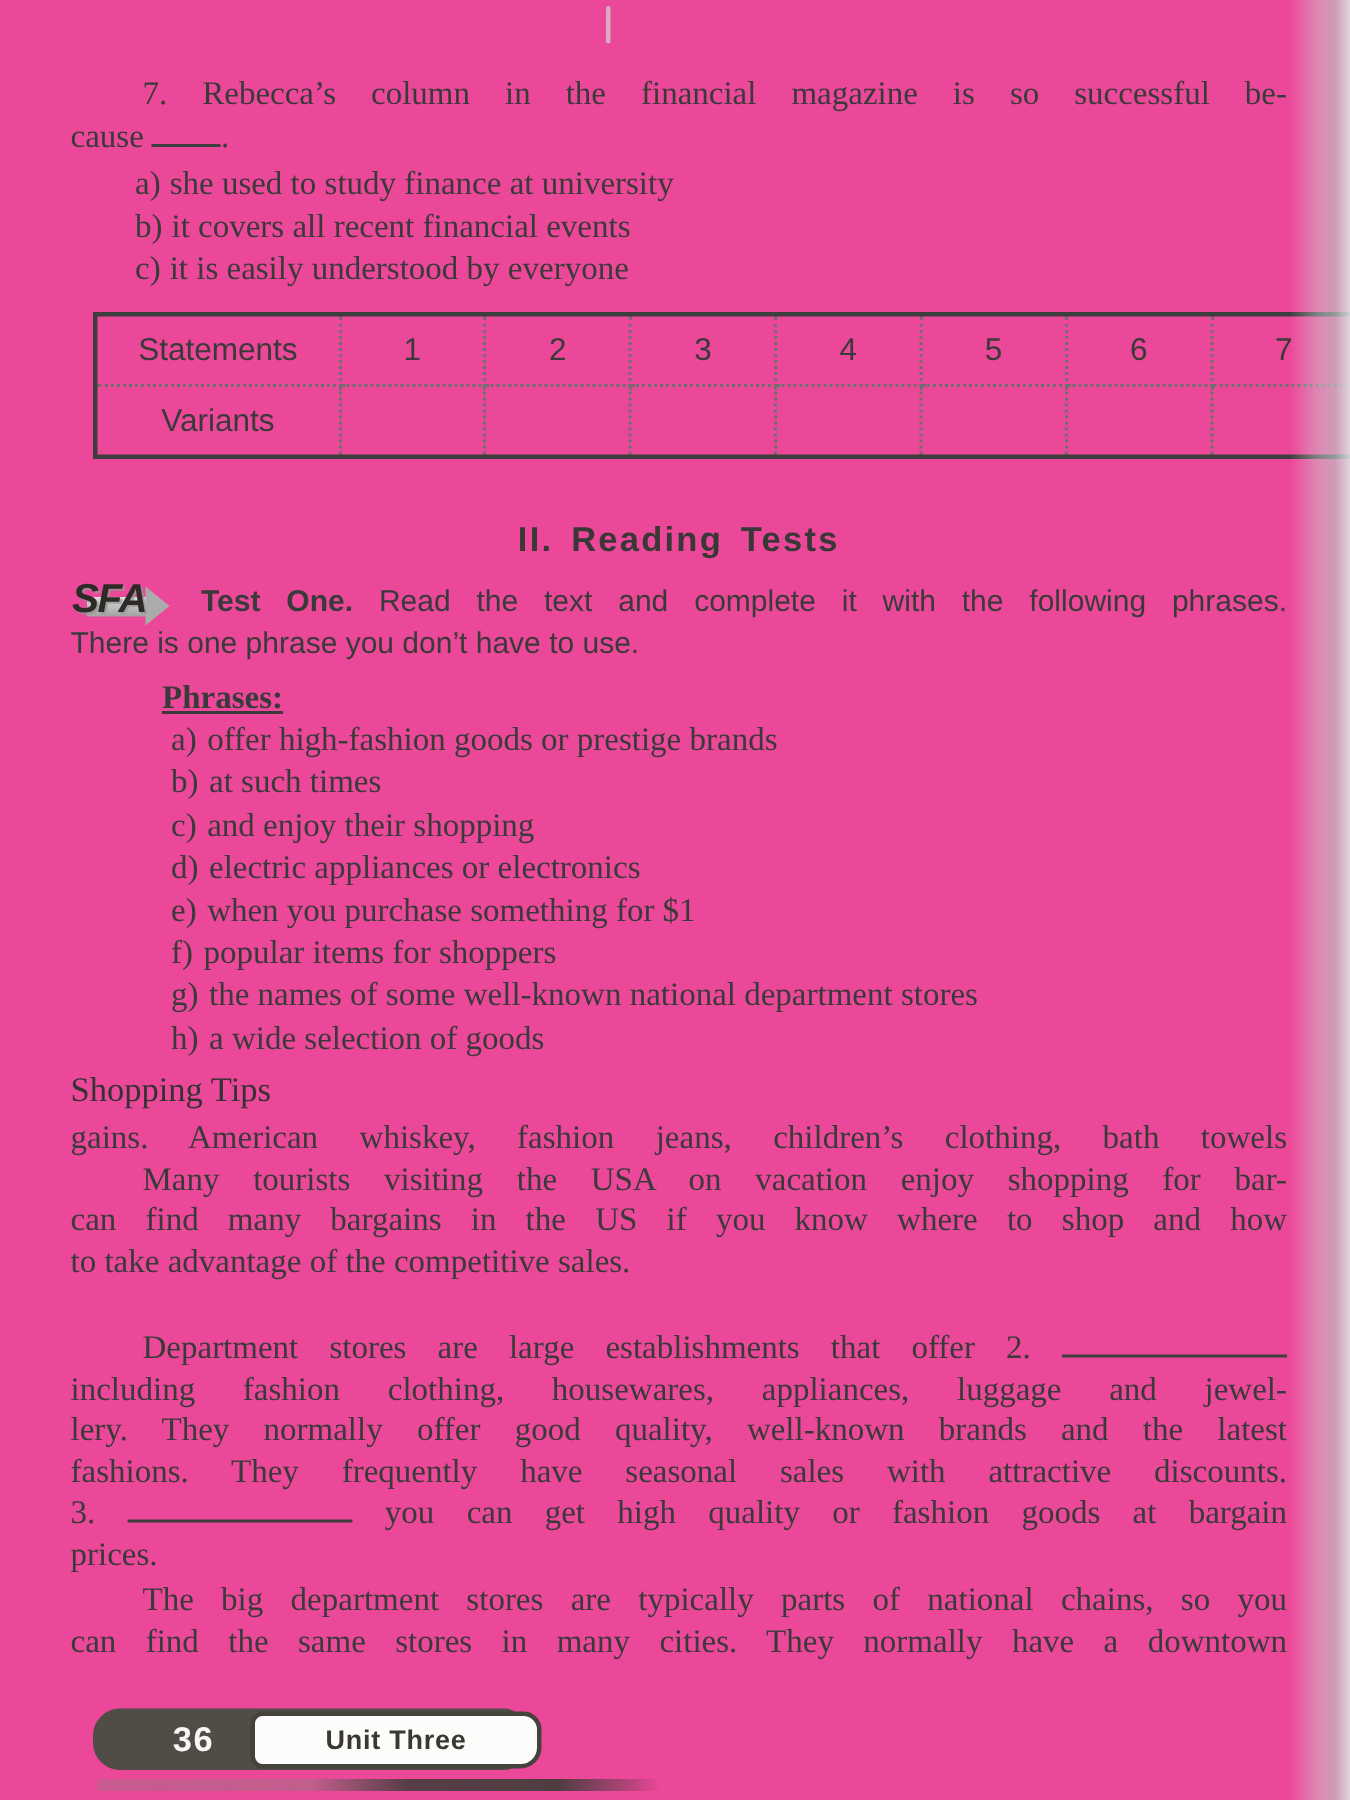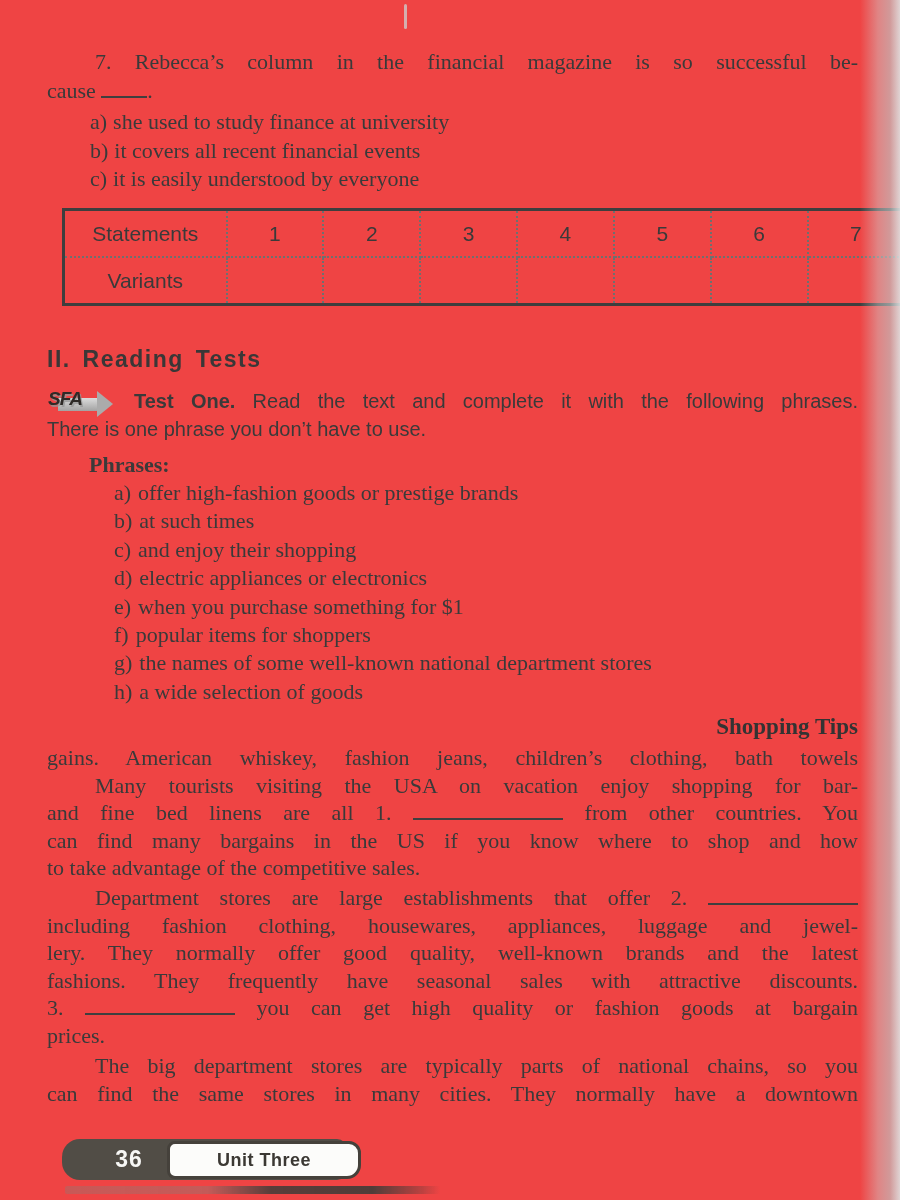--- a/index.html
+++ b/index.html
@@ -1,19 +1,19 @@
 <!DOCTYPE html>
 <html><head>
 <meta charset="utf-8">
 <style>
   html,body{margin:0;padding:0;}
   .page{
     position:relative;
     width:900px;height:1200px;
-    background:#ef4444;
+    background:#ec4899;
     overflow:hidden;
     color:#3b3b3b;
   }
   .content{
     position:absolute;left:47px;top:0;width:811px;height:100%;
   }
   .serif{font-family:"Liberation Serif",serif;font-size:22px;color:#3a3a3a;}
   .sans{font-family:"Liberation Sans",sans-serif;color:#3a3a3a;}
   .line{line-height:27.6px;white-space:nowrap;}
   .wline{white-space:normal;}
@@ -38,48 +38,48 @@
   table.answers{border-collapse:collapse;width:844px;table-layout:fixed;border:3px solid #3e3e3e;background:transparent;}
   table.answers td{
     border-right:2px dotted #6f6f6f;height:45px;text-align:center;vertical-align:middle;
     font-family:"Liberation Sans",sans-serif;font-size:21px;color:#3a3a3a;padding:0;
   }
   table.answers tr:first-child td{border-bottom:2px dotted #6f6f6f;}
   table.answers td:last-child{border-right:none;}
 
   
   .section-heading{
-    position:absolute;top:344px;left:0;width:811px;
+    position:absolute;top:344px;left:0;width:811px;text-align:center;
     font-family:"Liberation Sans",sans-serif;font-weight:700;font-size:23px;
     letter-spacing:1.5px;word-spacing:4px;color:#3a3737;line-height:30px;
   }
 
   
   .test-intro{position:absolute;top:387px;left:0;width:811px;font-size:20px;line-height:28px;}
   .test-intro .l1{padding-left:72px;}
   .test-intro .bold{font-weight:700;margin-left:15px;}
   .sfa-icon{position:absolute;left:1px;top:-2px;width:70px;height:38px;}
   .sfa-arrow{position:absolute;left:10px;top:13px;width:40px;height:13px;
     background:linear-gradient(#dcdcdc,#a2a2a2);}
   .sfa-arrow:after{content:"";position:absolute;right:-15px;top:-7px;width:0;height:0;
     border-left:16px solid #ababab;border-top:13px solid transparent;border-bottom:13px solid transparent;}
   .sfa-text{position:absolute;left:0;top:0;font-family:"Liberation Sans",sans-serif;
-    font-weight:800;font-style:italic;font-size:19px;color:#2e2a27;
+    font-weight:800;font-style:italic;font-size:27px;color:#2e2a27;
     text-shadow:1.5px 1.5px 0 rgba(150,150,150,.75);letter-spacing:-1px;}
 
   
   .phrases{position:absolute;top:451px;left:0;width:811px;}
-  .phrases-heading{font-weight:700;margin-left:42px;line-height:28px;}
+  .phrases-heading{font-weight:700;margin-left:61px;line-height:28px;text-decoration:underline;}
   .phrase{margin-left:67px;line-height:28.4px;}
   .phrase .plabel{margin-right:7px;}
 
   
   .passage-title{
-    position:absolute;top:712px;left:0;width:811px;text-align:right;
-    font-weight:700;font-size:23px;line-height:30px;color:#333;
+    position:absolute;top:712px;left:0;width:811px;text-align:left;
+    font-weight:400;font-size:23px;line-height:30px;color:#333;
   }
   .para{position:absolute;left:0;width:811px;}
   .p1{top:744px;} .p2{top:884px;} .p3{top:1052px;}
 
   
   .footer{position:absolute;left:15px;top:1139px;width:345px;height:31px;}
   .footer-pill{position:absolute;left:0;top:0;width:285px;height:41px;
     background:#514d46;border-radius:18px 10px 10px 18px;}
   .footer-pagenum{position:absolute;left:36px;top:0;width:62px;height:41px;
     display:flex;align-items:center;justify-content:center;
@@ -193,25 +193,20 @@
       <div class="phrase">
         <span class="plabel">h)</span><span>a wide selection of goods</span>
       </div>
     </div>
 
     <div class="passage-title serif">Shopping Tips</div>
 
     <div class="para p1 serif">
       <div class="line jl">gains. American whiskey, fashion jeans, children’s clothing, bath towels</div>
       <div class="line jl indent">Many tourists visiting the USA on vacation enjoy shopping for bar-</div>
-      <div class="line jl">
-        <span>and fine bed linens are all 1.</span>
-        <span class="blank long"></span>
-        <span>from other countries. You</span>
-      </div>
       <div class="line jl">can find many bargains in the US if you know where to shop and how</div>
       <div class="line wline">to take advantage of the competitive sales.</div>
     </div>
 
     <div class="para p2 serif">
       <div class="line jl indent">
         <span>Department stores are large establishments that offer 2.</span>
         <span class="blank long"></span>
       </div>
       <div class="line jl">including fashion clothing, housewares, appliances, luggage and jewel-</div>

